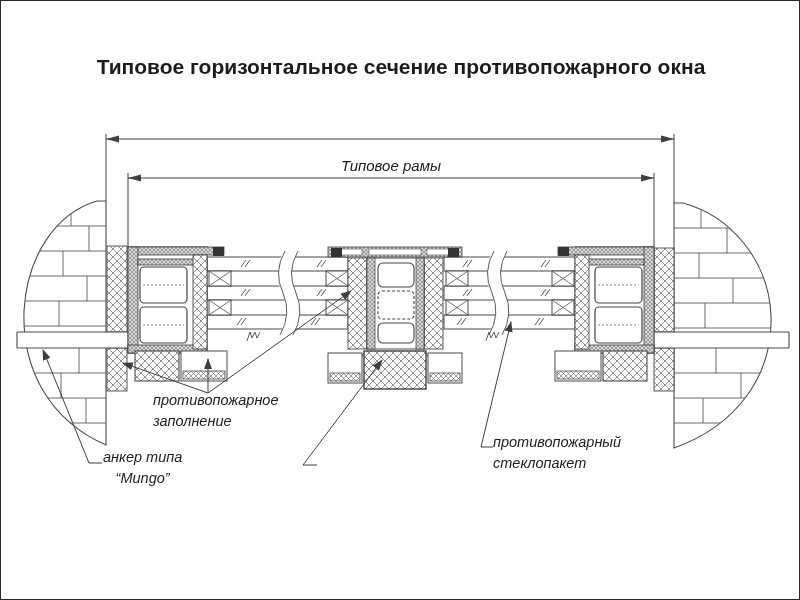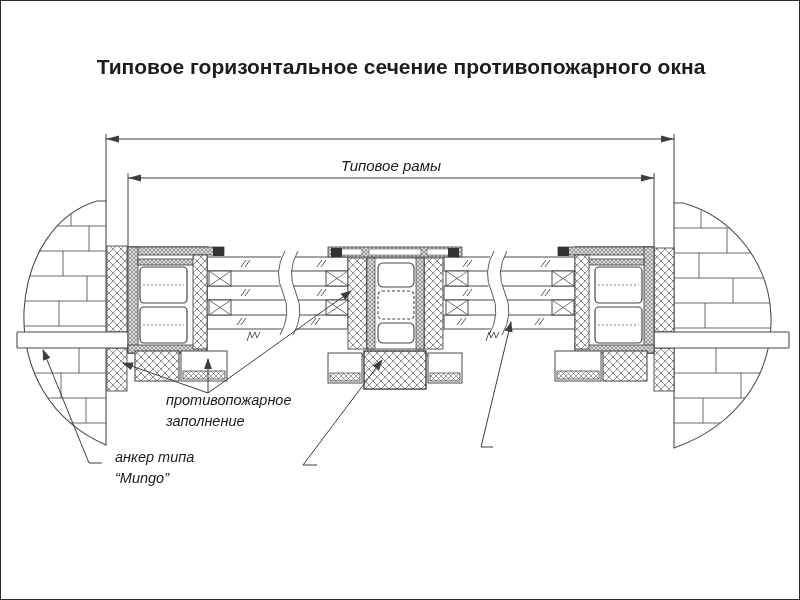--- a/index.html
+++ b/index.html
@@ -7,22 +7,22 @@
         border:1px solid #2b2b2b;overflow:hidden;
         font-family:"Liberation Sans",sans-serif;color:#111;}
   #drawing{position:absolute;left:0;top:0;}
   .txt{position:absolute;white-space:pre-line;color:#1c1c1c;}
   .title{left:0;top:54px;width:800px;text-align:center;
          font-size:21px;font-weight:bold;letter-spacing:0px;}
   .dimlab{font-style:italic;font-size:15px;text-align:center;}
   .dim1{left:105px;top:117px;width:568px;}
   .dim2{left:127px;top:156px;width:526px;}
   .note{font-style:italic;font-size:14.5px;line-height:1.42;}
-  .n-fill{left:165px;top:389px;}
-  .n-anchor{left:114px;top:446px;}
+  .n-fill{left:152px;top:389px;}
+  .n-anchor{left:102px;top:446px;text-align:center;}
   .n-alu{left:309px;top:446px;}
   .n-glass{left:492px;top:431px;}
 </style>
 </head>
 <body>
 
 <div id="page">
 
 <svg id="drawing" width="800" height="600" viewBox="0 0 800 600" xmlns="http://www.w3.org/2000/svg">
 <defs>
@@ -241,14 +241,16 @@
 
 <div class="txt dimlab dim2">Типовое рамы</div>
 
 <div class="txt note n-fill">противопожарное
 заполнение</div>
 
 <div class="txt note n-anchor">анкер типа
 “Mungo”</div>
 
 
+<div class="txt note n-glass">противопожарный
+стеклопакет</div>
 
 </div>
 
 </body></html>

